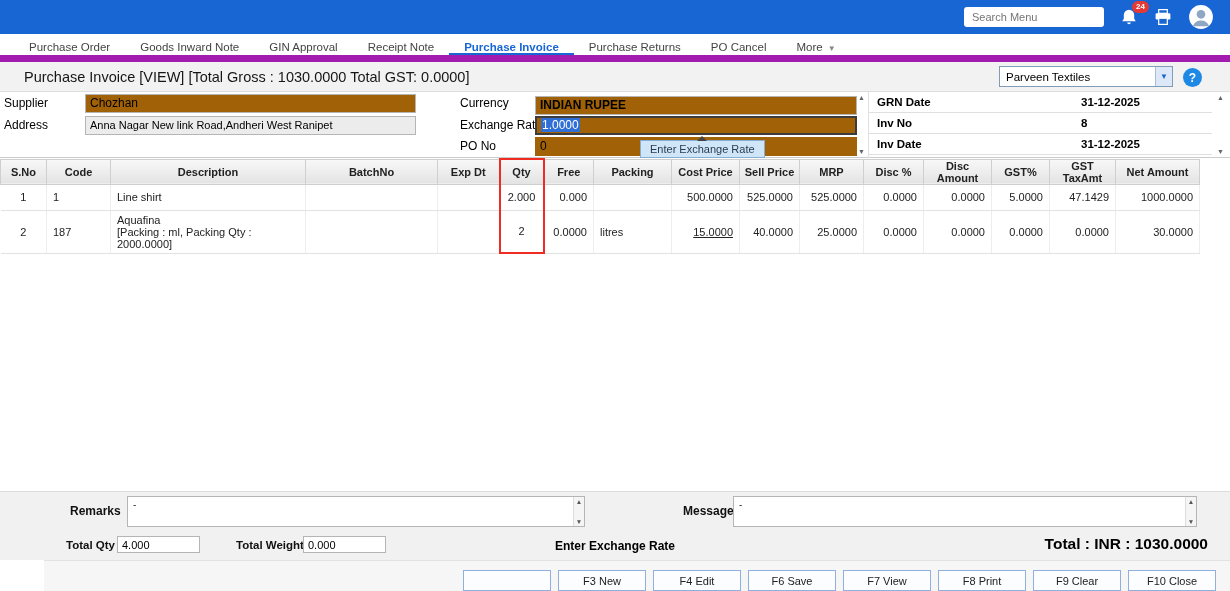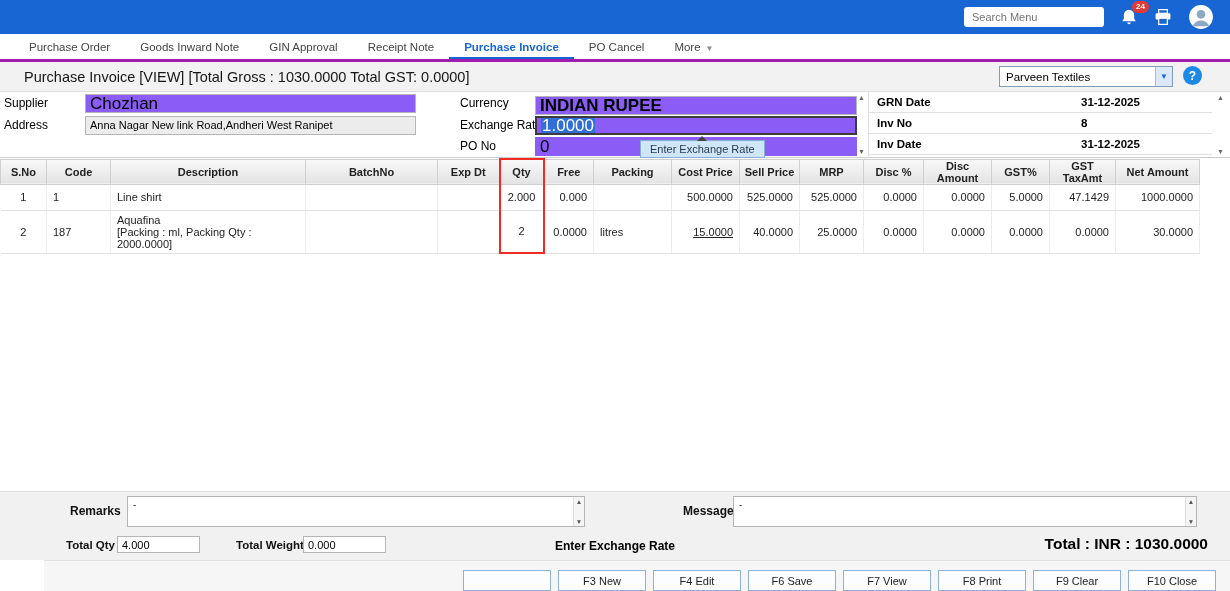--- a/index.html
+++ b/index.html
@@ -10,38 +10,38 @@
   .topnav { height:34px; background:#1766d4; display:flex; align-items:stretch; color:#fff; }
   .tn-items { display:flex; padding-left:8px; }
   .tn-item { line-height:34px; padding:0 13px; font-size:12.5px; font-weight:bold; cursor:pointer; white-space:nowrap; }
   .tn-item.active { background:#fff; color:#0d47a1; border-radius:6px 6px 0 0; margin-top:3px; line-height:31px; }
   .topnav-right { margin-left:auto; display:flex; align-items:center; gap:16px; padding-right:16px; }
   .search-input { width:140px; height:20px; border:none; border-radius:3px; padding:0 8px; font-size:11px; font-family:inherit; color:#444; }
   .bell-wrap { position:relative; width:18px; height:18px; }
   .badge { position:absolute; top:-7px; right:-11px; background:#e53935; color:#fff; font-size:8px; line-height:10px; border-radius:8px; padding:1px 4px; font-weight:bold; }
 
   
-  .subnav { height:28px; background:#fff; border-bottom:3px solid #a21caf; display:flex; align-items:stretch; padding-left:14px; }
+  .subnav { height:28px; background:#fff; border-bottom:7px solid #a21caf; display:flex; align-items:stretch; padding-left:14px; }
   .sn-item { padding:0 15px; font-size:11.5px; color:#444; line-height:26px; cursor:pointer; white-space:nowrap; }
   .sn-item.active { color:#1766d4; font-weight:bold; border-bottom:2px solid #1766d4; }
   .sn-caret { font-size:8px; color:#888; margin-left:5px; }
 
   
   .titlebar { height:30px; background:#f2f2f2; border-bottom:1px solid #ddd; display:flex; align-items:center; padding:0 24px; }
   .page-title { font-size:14.5px; color:#161616; }
-  .titlebar-right { margin-left:auto; display:flex; align-items:flex-start; gap:10px; padding-right:4px; }
+  .titlebar-right { margin-left:auto; display:flex; align-items:flex-end; gap:10px; padding-right:4px; }
   .company-select { width:174px; height:21px; border:1px solid #7f9db9; background:#fff; display:flex; align-items:center; font-size:11.5px; cursor:pointer; }
   .company-select .txt { flex:1; padding-left:6px; overflow:hidden; white-space:nowrap; }
   .select-caret { width:17px; align-self:stretch; background:#dce8f8; color:#1766d4; font-size:8px; display:flex; align-items:center; justify-content:center; border-left:1px solid #aabdd6; }
   .help-circle { width:19px; height:19px; border-radius:50%; background:#1e88e5; color:#fff; font-weight:bold; font-size:12px; display:flex; align-items:center; justify-content:center; cursor:pointer; }
 
   
   .form-area { position:relative; height:66px; border-bottom:1px solid #ccc; background:#fff; font-size:12px; }
   .lbl { position:absolute; color:#000; font-size:12px; white-space:nowrap; }
-  .field { position:absolute; border:1px solid #b5b5b5; height:19px; line-height:17px; padding:0 4px; background:#8b5cf6; font-size:17px; white-space:nowrap; overflow:hidden; }
+  .field { position:absolute; border:1px solid #b5b5b5; height:19px; line-height:17px; padding:0 4px; background:#a16207; font-size:12px; white-space:nowrap; overflow:hidden; }
   .field.readonly { background:#ececec; font-size:11px; }
   .field.focused { border:2px solid #3c3c3c; line-height:15px; }
   .sel { background:#2f6fd6; color:#fff; padding:0 1px; }
   .tooltip { position:absolute; left:640px; top:48px; background:#cfe6f8; border:1px solid #86aed2; color:#2a3b4d; font-size:11px; padding:2px 9px; z-index:5; white-space:nowrap; }
   .tooltip::before { content:""; position:absolute; top:-10px; left:50%; margin-left:-5px; border:5px solid transparent; border-bottom-color:#444; }
   .grn-panel { position:absolute; left:868px; top:0; width:344px; height:66px; border-left:1px solid #e0e0e0; }
   .grn-row { position:absolute; left:0; right:0; height:21px; border-bottom:1px solid #e0e0e0; }
   .grn-row .g-lbl { position:absolute; left:8px; line-height:21px; font-weight:bold; font-size:11.5px; }
   .grn-row .g-val { position:absolute; left:212px; line-height:21px; font-weight:bold; font-size:11.5px; }
   .vscroll { position:absolute; width:11px; top:2px; bottom:2px; display:flex; flex-direction:column; justify-content:space-between; align-items:center; font-size:7px; color:#666; }
@@ -101,20 +101,21 @@
     </div>
   </div>
 
   <div class="subnav">
     <div style="display:flex;">
         <div class="sn-item">Purchase Order</div>
         <div class="sn-item">Goods Inward Note</div>
         <div class="sn-item">GIN Approval</div>
         <div class="sn-item">Receipt Note</div>
         <div class="sn-item active">Purchase Invoice</div>
+        <div class="sn-item">Purchase Returns</div>
         <div class="sn-item">PO Cancel</div>
         <div class="sn-item">More<span class="sn-caret">▼</span></div>
       </div>
   </div>
 
   <div class="titlebar">
     <div class="page-title">Purchase Invoice [VIEW] [Total Gross : 1030.0000 Total GST: 0.0000]</div>
     <div class="titlebar-right">
       <div class="company-select">
         <span class="txt">Parveen Textiles</span>

